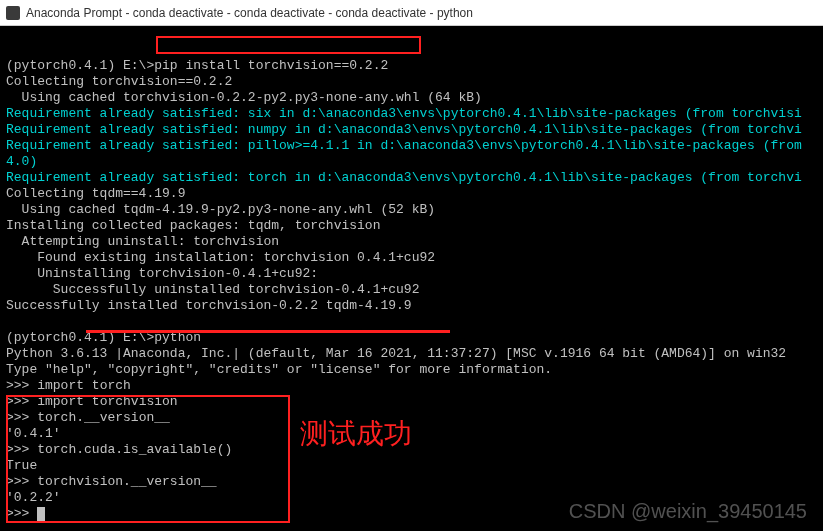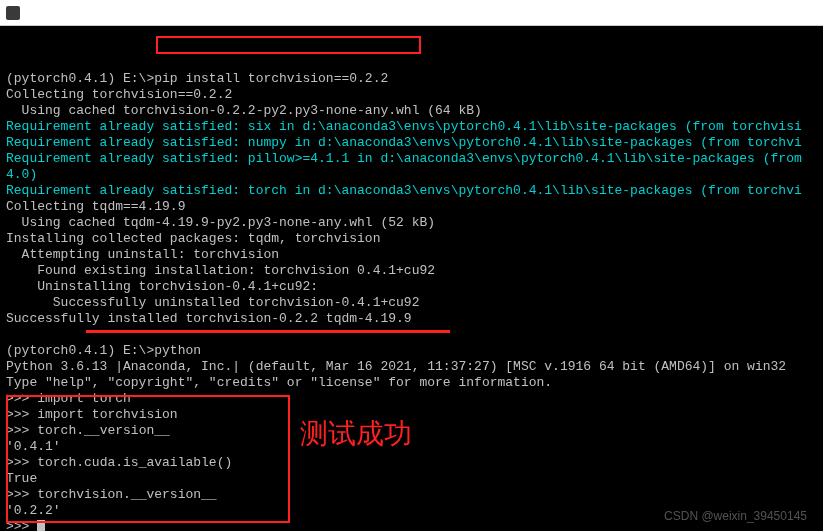--- a/index.html
+++ b/index.html
@@ -1,33 +1,34 @@
 <!DOCTYPE html>
 <html><head>
 <meta charset="utf-8">
 <style>
 * { margin: 0; padding: 0; box-sizing: border-box; }
 body { width: 823px; height: 531px; background: #fff; font-family: "Consolas", "Courier New", monospace; font-size: 13px; overflow: hidden; position: relative; }
 .title-bar { height: 26px; background: #fff; border-bottom: 1px solid #ccc; display: flex; align-items: center; padding: 0 6px; color: #333; font-family: "Segoe UI", sans-serif; font-size: 12px; }
 .title-icon { width: 14px; height: 14px; margin-right: 6px; background: #3a3a3a; border-radius: 2px; }
-.terminal { background: #000; width: 100%; height: 505px; padding: 13px 6px; color: #c0c0c0; line-height: 16px; white-space: pre; overflow: hidden; position: relative; }
+.terminal { background: #000; width: 100%; height: 505px; padding: 0 6px; color: #c0c0c0; line-height: 16px; white-space: pre; overflow: hidden; position: relative; }
 .prompt { color: #c0c0c0; }
 .cyan { color: #00d0d0; }
 .red-box1 { position: absolute; border: 2px solid #ff2020; top: 36px; left: 156px; width: 265px; height: 18px; pointer-events: none; }
 .red-underline { position: absolute; border-bottom: 3px solid #ff2020; top: 330px; left: 86px; width: 364px; height: 0; pointer-events: none; }
 .red-box2 { position: absolute; border: 2px solid #ff2020; top: 395px; left: 6px; width: 284px; height: 128px; pointer-events: none; }
 .annotation { position: absolute; top: 415px; left: 300px; color: #ff2020; font-family: "SimSun", sans-serif; font-size: 28px; pointer-events: none; }
-.watermark { position: absolute; bottom: 8px; right: 16px; color: #888; font-family: sans-serif; font-size: 12px; opacity: 0.6; pointer-events: none; }
+.watermark { position: absolute; bottom: 8px; right: 16px; color: #888; font-family: sans-serif; font-size: 20px; opacity: 0.6; pointer-events: none; }
 .cursor { display: inline-block; width: 8px; height: 14px; background: #c0c0c0; vertical-align: middle; }
 </style>
 </head>
 <body>
 
 <div class="title-bar">
   <div class="title-icon"></div>
+  <span>Anaconda Prompt - conda  deactivate - conda  deactivate - conda  deactivate - python</span>
 </div>
 
 <div class="terminal">
 <span> </span>
 <span class="prompt">(pytorch0.4.1) E:\&gt;</span><span>pip install torchvision==0.2.2</span>
 <span>Collecting torchvision==0.2.2</span>
 <span>  Using cached torchvision-0.2.2-py2.py3-none-any.whl (64 kB)</span>
 <span class="cyan">Requirement already satisfied: six in d:\anaconda3\envs\pytorch0.4.1\lib\site-packages (from torchvisi</span>
 <span class="cyan">Requirement already satisfied: numpy in d:\anaconda3\envs\pytorch0.4.1\lib\site-packages (from torchvi</span>
 <span class="cyan">Requirement already satisfied: pillow&gt;=4.1.1 in d:\anaconda3\envs\pytorch0.4.1\lib\site-packages (from</span>

